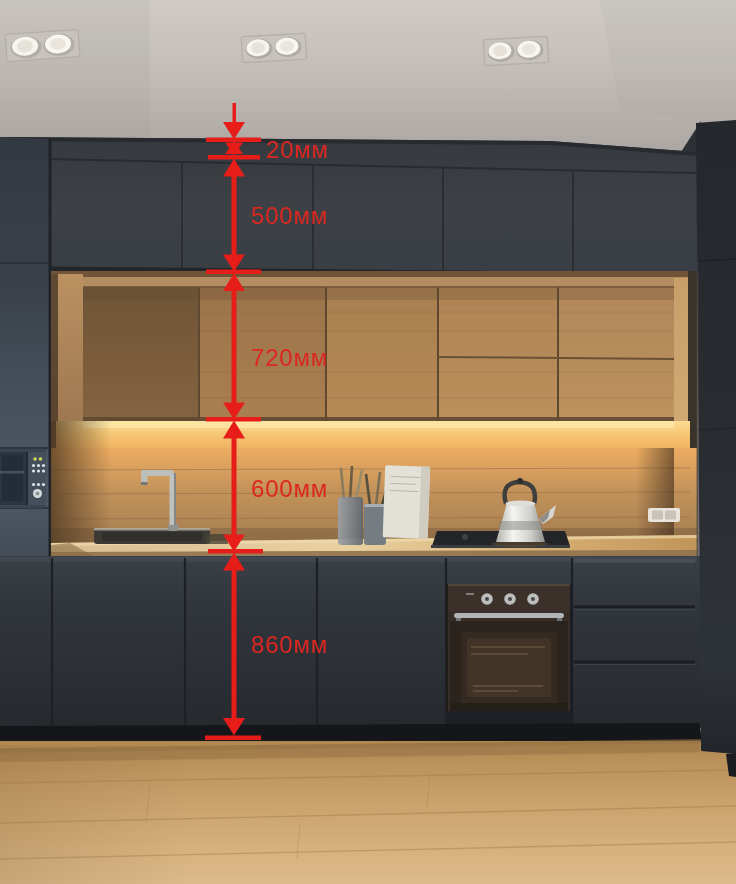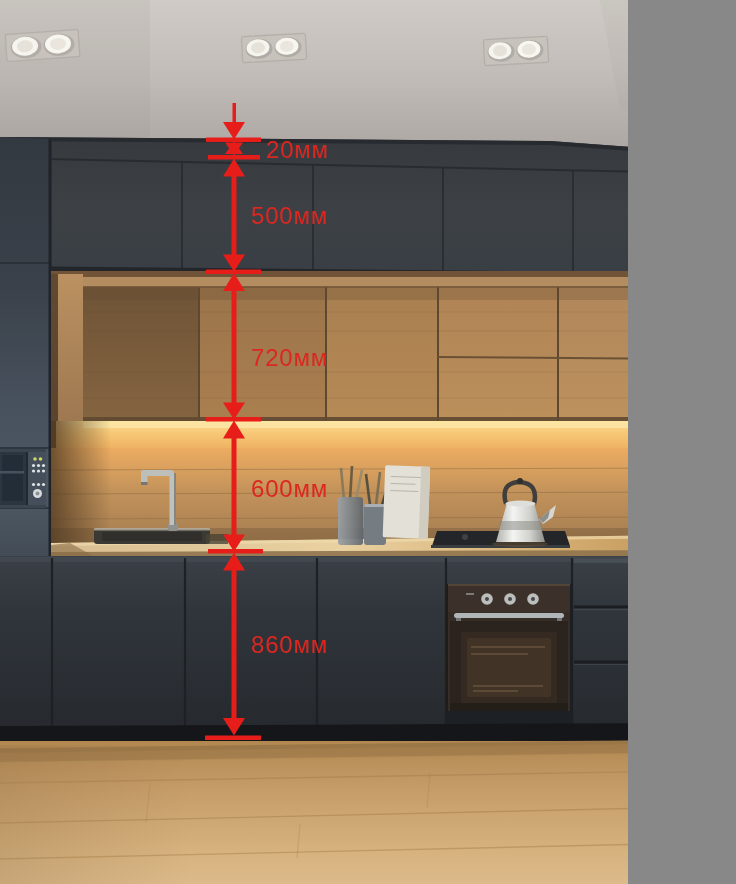--- a/index.html
+++ b/index.html
@@ -1,16 +1,16 @@
 <!DOCTYPE html>
 <html><head>
 <meta charset="utf-8">
 <style>
   html,body{margin:0;padding:0;background:#888;}
-  #stage{position:relative;width:628px;height:884px;overflow:hidden;font-family:"Liberation Sans",sans-serif;}
+  #stage{position:relative;width:736px;height:884px;overflow:hidden;font-family:"Liberation Sans",sans-serif;}
   svg{display:block;}
 </style>
 </head>
 <body>
 <div id="stage">
 <svg width="736" height="884" viewBox="0 0 736 884">
 <defs>
   <linearGradient id="gCeil" x1="0" y1="0" x2="0" y2="1">
     <stop offset="0" stop-color="#d0cbc6"></stop>
     <stop offset="0.45" stop-color="#c2bcb8"></stop>

